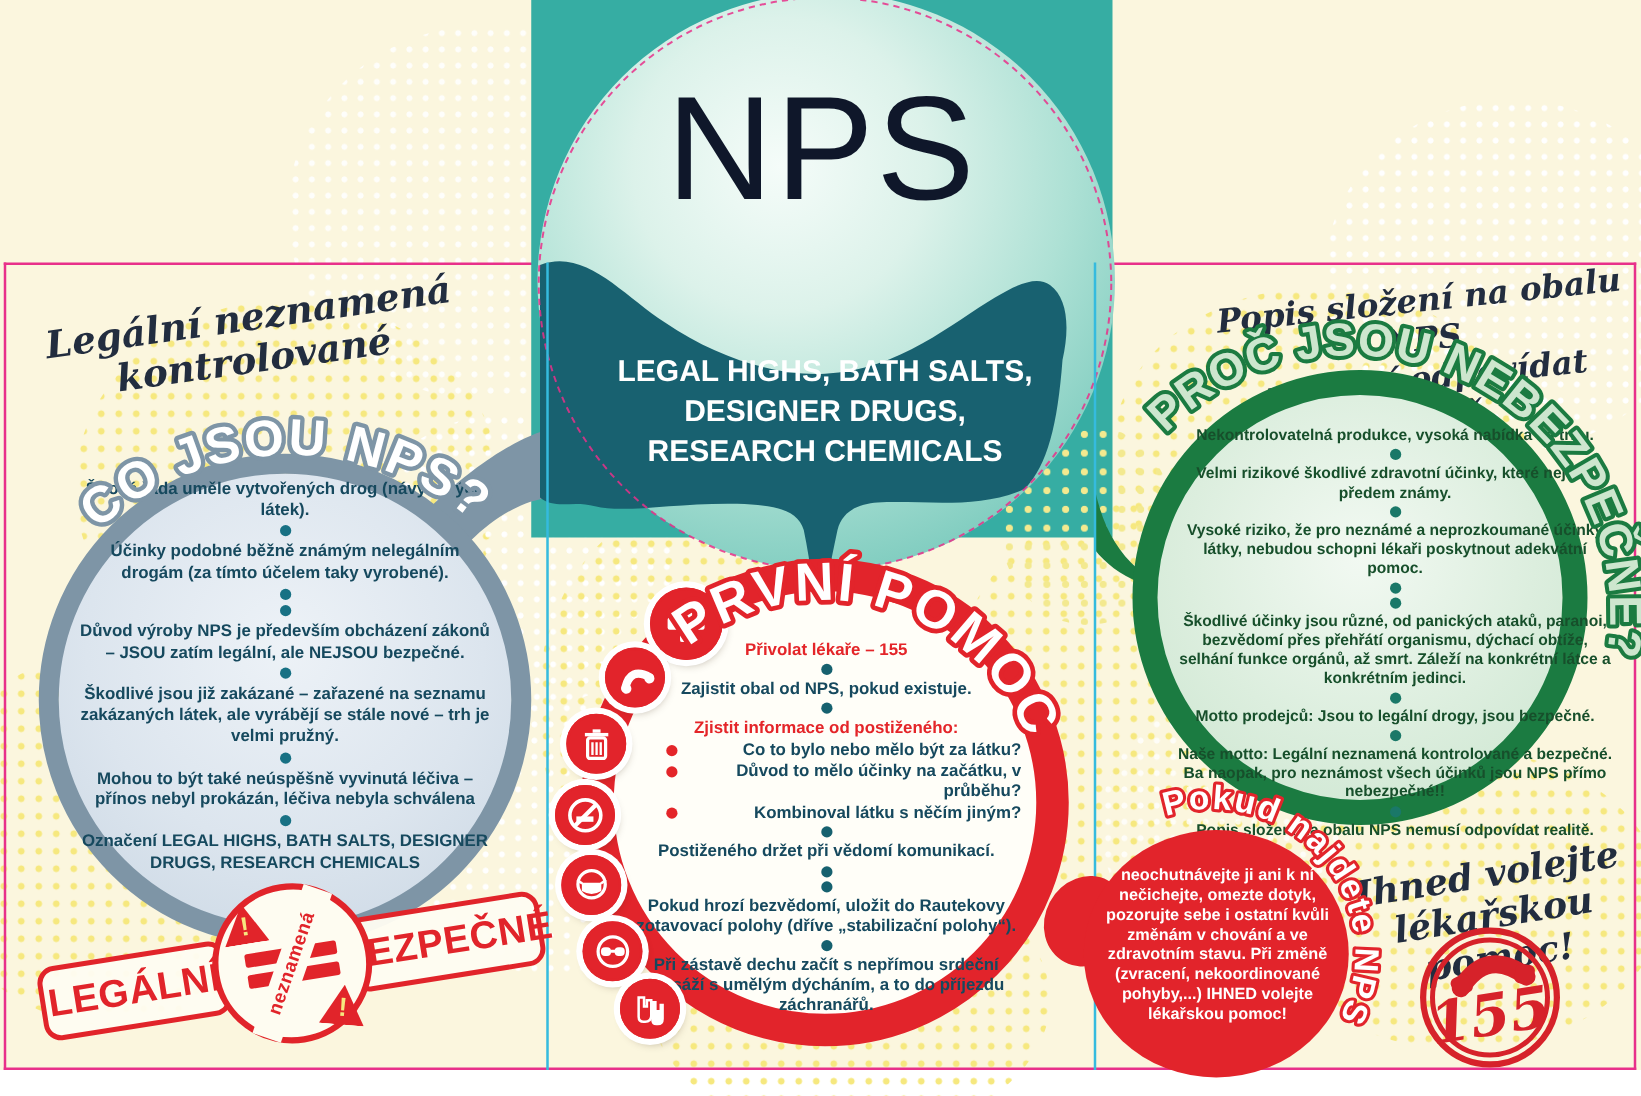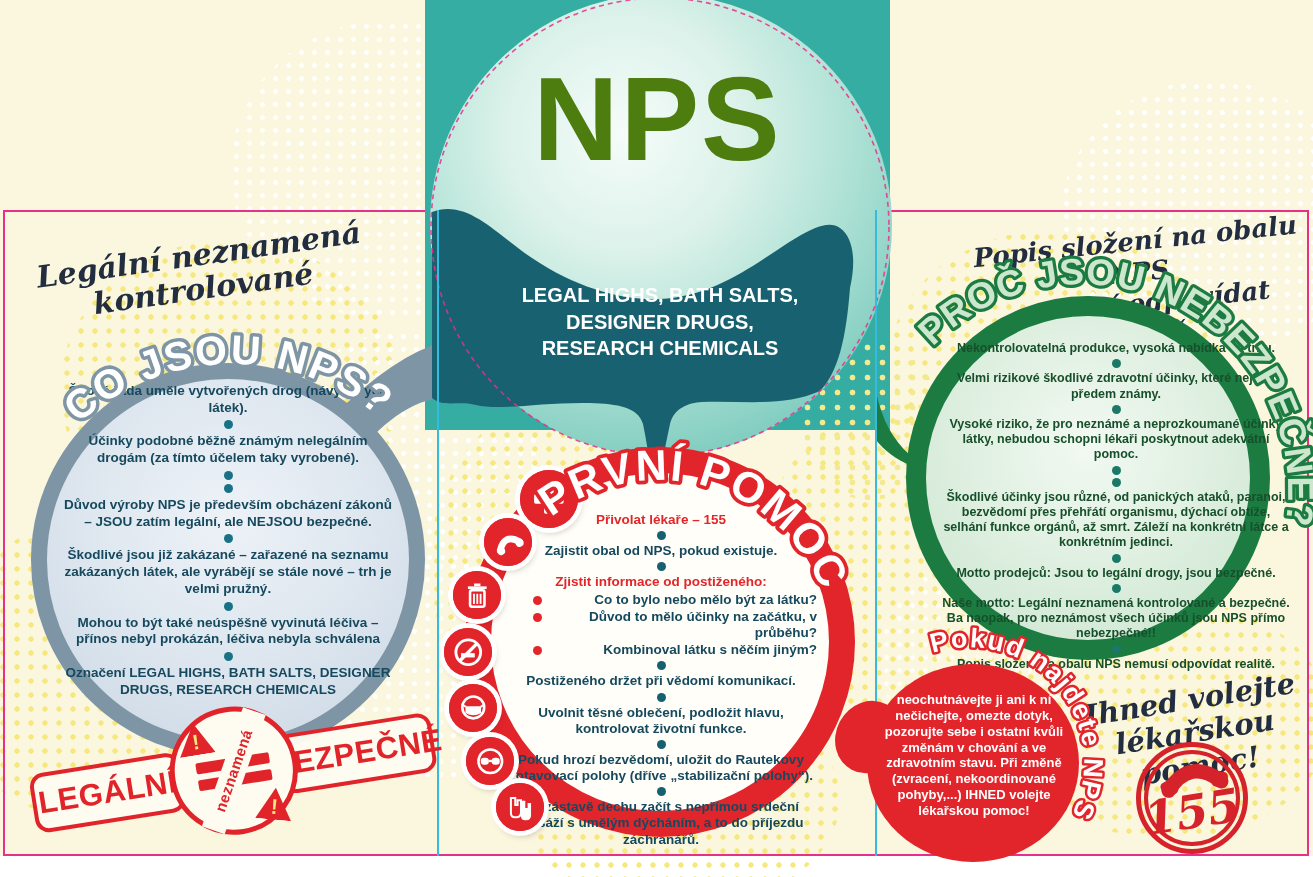--- a/index.html
+++ b/index.html
@@ -11,24 +11,24 @@
   .dots-w{background-image:radial-gradient(circle,#ffffff 2.1px,rgba(255,255,255,0) 2.6px);background-size:13px 13px;border-radius:50%;}
   .dots-y{background-image:radial-gradient(circle,#F6E87F 2.4px,rgba(246,232,127,0) 3px);background-size:14px 14px;border-radius:50%;}
   .dots-t{background-image:radial-gradient(circle,#F3E98F 2.6px,rgba(246,232,127,0) 3.2px);background-size:15px 15px;border-radius:50%;}
   
   .pink-line{background:#E8308A;}
   .cyan-line{background:#35BBDE;width:2px;}
   
   #teal-square{left:425px;top:0;width:465px;height:430px;background:#36ADA3;}
   #ball{left:430px;top:-6px;width:462px;height:462px;border-radius:50%;
         background:radial-gradient(circle at 42% 30%,#F5FCF9 0%,#DCF2EA 28%,#AEE1D5 55%,#83CEC1 78%,#62C1B1 95%);}
-  #nps-title{left:425px;top:60px;width:465px;text-align:center;color:#4d7c0f;
-             font-size:118px;font-weight:bold;letter-spacing:2px;line-height:1;}
+  #nps-title{left:425px;top:60px;width:465px;text-align:center;color:#0f172a;
+             font-size:118px;font-weight:normal;letter-spacing:2px;line-height:1;}
   #nps-sub{left:445px;top:282px;width:430px;text-align:center;color:#ffffff;
-           font-size:20px;font-weight:bold;line-height:1.33;}
+           font-size:24px;font-weight:bold;line-height:1.33;}
   
   .ring{border-radius:50%;box-sizing:border-box;}
   #left-ring{left:31px;top:363px;width:394px;height:394px;border:16px solid #7E95A6;
              background:radial-gradient(circle at 50% 38%,#EDF2F7 0%,#DCE5EE 55%,#C9D6E3 100%);}
   #red-ring{left:465px;top:447px;width:390px;height:390px;border:26px solid #E2242B;background:#FFFEF8;}
   #green-ring{left:906px;top:296px;width:364px;height:364px;border:20px solid #1B7B41;
               background:radial-gradient(circle at 50% 40%,#F2F9F2 0%,#DCEEDE 55%,#CBE5CF 100%);}
   
   .circle-text{text-align:center;font-weight:bold;}
   #left-items{left:62px;top:383px;width:332px;color:#16495E;font-size:13.5px;line-height:1.24;}
@@ -184,21 +184,20 @@
       <span class="sep-dot"></span>
       <div class="s-text">Zajistit obal od NPS, pokud existuje.</div>
       <span class="sep-dot"></span>
       <div class="s-red-heading">Zjistit informace od postiženého:</div>
       <div class="s-bullet">Co to bylo nebo mělo být za látku?</div>
       <div class="s-bullet">Důvod to mělo účinky na začátku, v průběhu?</div>
       <div class="s-bullet">Kombinoval látku s něčím jiným?</div>
       <span class="sep-dot"></span>
       <div class="s-text">Postiženého držet při vědomí komunikací.</div>
       <span class="sep-dot"></span>
-      <div class="s-text">Uvolnit těsné oblečení, podložit hlavu, kontrolovat životní funkce.</div>
       <span class="sep-dot"></span>
       <div class="s-text">Pokud hrozí bezvědomí, uložit do Rautekovy zotavovací polohy (dříve „stabilizační polohy“).</div>
       <span class="sep-dot"></span>
       <div class="s-text">Při zástavě dechu začít s nepřímou srdeční masáží s umělým dýcháním, a to do příjezdu záchranářů.</div>
     </div>
 
   <div class="abs badge" style="left:520px;top:470px;width:58px;height:58px">
     <svg viewBox="0 0 24 24">
         <rect x="9.2" y="3.5" width="5.6" height="17" rx="1" fill="#fff"></rect>
         <rect x="3.5" y="9.2" width="17" height="5.6" rx="1" fill="#fff"></rect>

